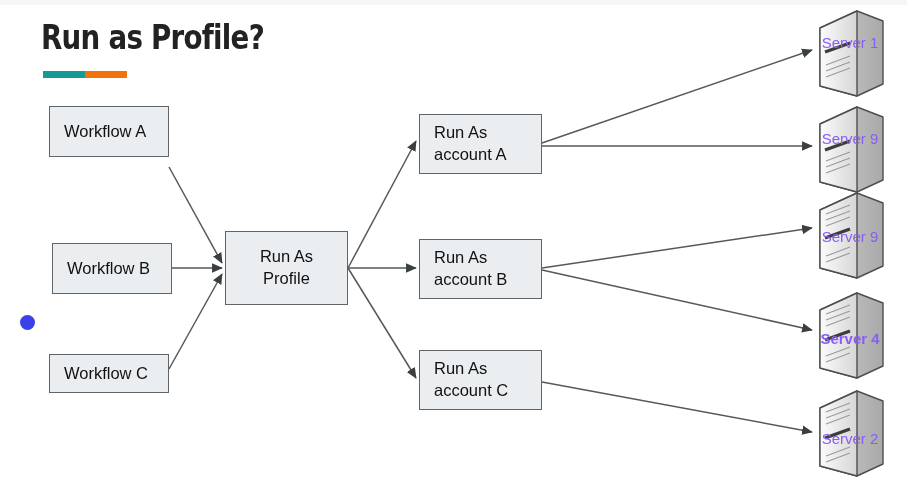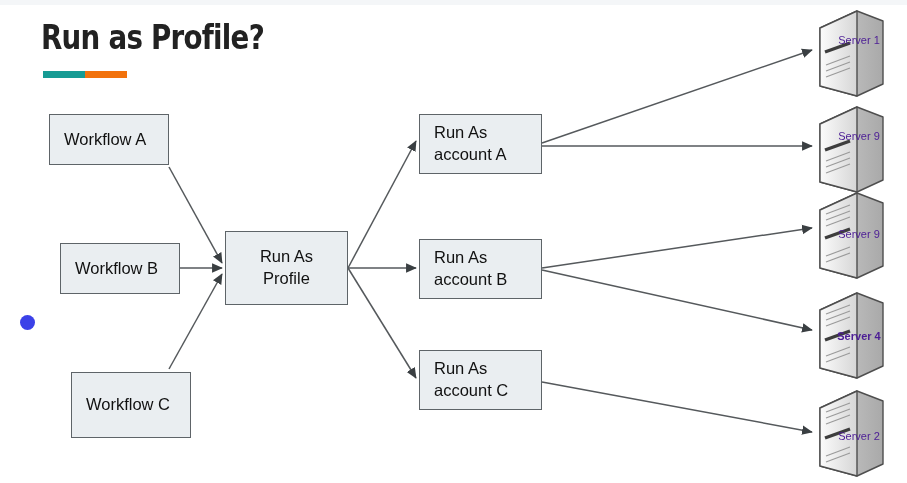--- a/index.html
+++ b/index.html
@@ -65,26 +65,26 @@
     width: 907px; height: 483px;
     pointer-events: none;
   }
   .server {
     position: absolute;
     width: 76px;
     height: 92px;
   }
   .server .slabel {
     position: absolute;
-    left: 9px;
+    left: 0;
     width: 76px;
     text-align: center;
-    font-size: 11px;
+    font-size: 15px;
     line-height: 1.18;
-    color: #4c1d95;
+    color: #8b5cf6;
     font-family: "Liberation Sans", sans-serif;
   }
   #cursor-dot {
     position: absolute;
     left: 20px; top: 315px;
     width: 15px; height: 15px;
     border-radius: 50%;
     background: #3b41e8;
   }
 </style>
@@ -121,23 +121,23 @@
       <path d="M 542 143 L 812 50"></path>
       <path d="M 542 146 L 812 146"></path>
 
       <path d="M 542 268 L 812 228"></path>
       <path d="M 542 270 L 812 330"></path>
 
       <path d="M 542 382 L 812 432"></path>
     </g>
   </svg>
 
-  <div class="node left-text" style="left:49px;  top:114px; width:120px; height:51px;">Workflow A</div>
-  <div class="node left-text" style="left:60px;  top:243px; width:120px; height:51px;">Workflow B</div>
-  <div class="node left-text" style="left:49px;  top:372px; width:120px; height:66px;margin-left:22px;">Workflow C</div>
+  <div class="node left-text" style="left:49px;  top:106px; width:120px; height:51px;">Workflow A</div>
+  <div class="node left-text" style="left:52px;  top:243px; width:120px; height:51px;">Workflow B</div>
+  <div class="node left-text" style="left:49px;  top:354px; width:120px; height:39px;">Workflow C</div>
 
   <div class="node center-text" style="left:225px; top:231px; width:123px; height:74px;">Run As
 Profile</div>
 
   <div class="node left-text" style="left:419px; top:114px; width:123px; height:60px;">Run As
 account A</div>
   <div class="node left-text" style="left:419px; top:239px; width:123px; height:60px;">Run As
 account B</div>
   <div class="node left-text" style="left:419px; top:350px; width:123px; height:60px;">Run As
 account C</div>

